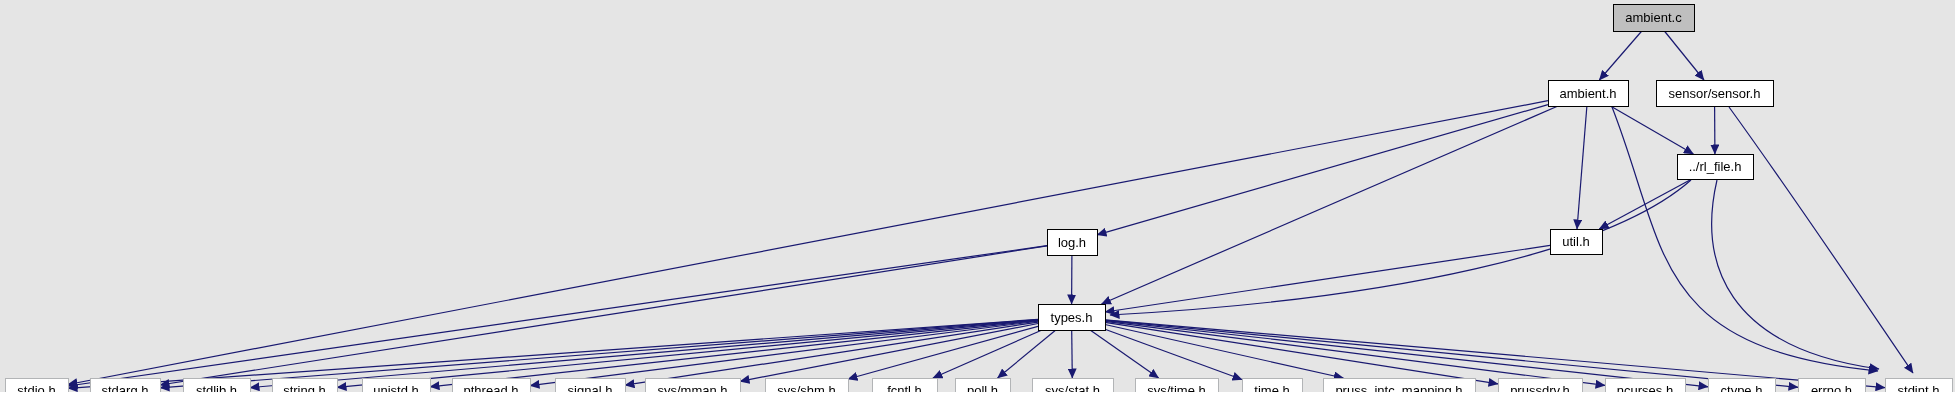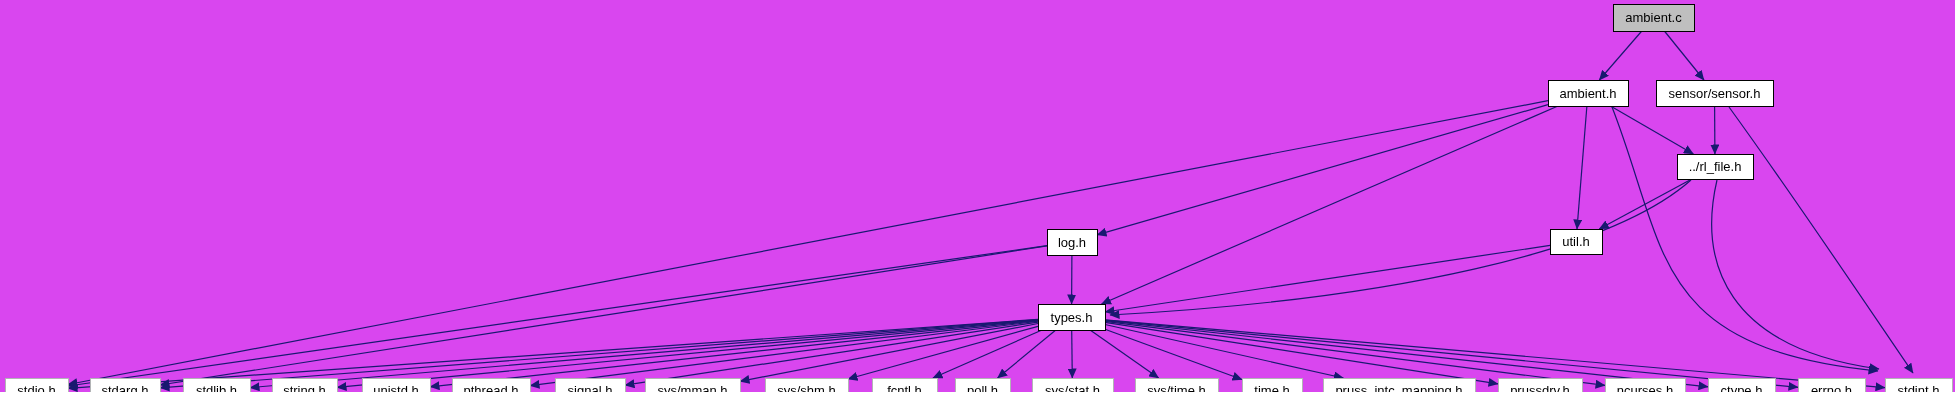--- a/index.html
+++ b/index.html
@@ -1,16 +1,16 @@
 <!DOCTYPE html>
 <html><head>
 <meta charset="utf-8">
 <style>
   html,body{margin:0;padding:0;background:#ffffff;}
-  .graph-wrap{width:1955px;height:392px;position:relative;background:#d946ef;overflow:hidden;}
+  .graph-wrap{width:1955px;height:392px;position:relative;background:#e5e5e5;overflow:hidden;}
   svg{display:block;font-family:"Liberation Sans","DejaVu Sans",sans-serif;}
   .node rect{shape-rendering:crispEdges;}
   .node text{font-size:13px;fill:#000000;text-anchor:middle;}
   .edge{fill:none;stroke-width:1.2px;}
 </style>
 </head>
 <body>
 
 <div class="graph-wrap">
   <svg width="1955" height="411" viewBox="0 0 1955 411" xmlns="http://www.w3.org/2000/svg">

